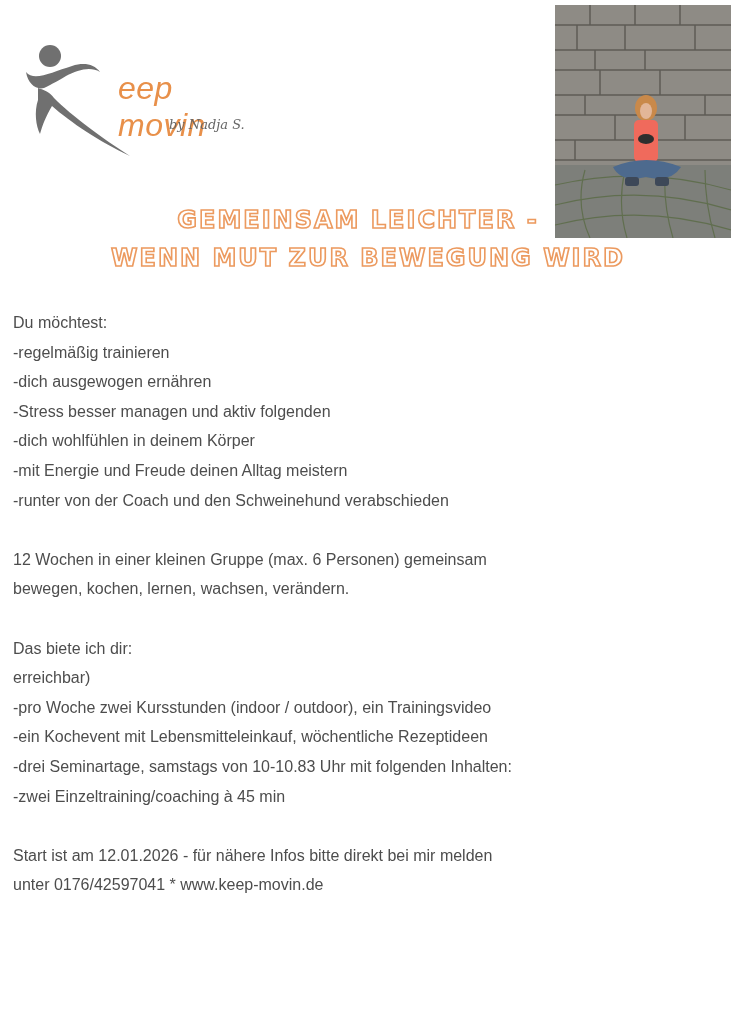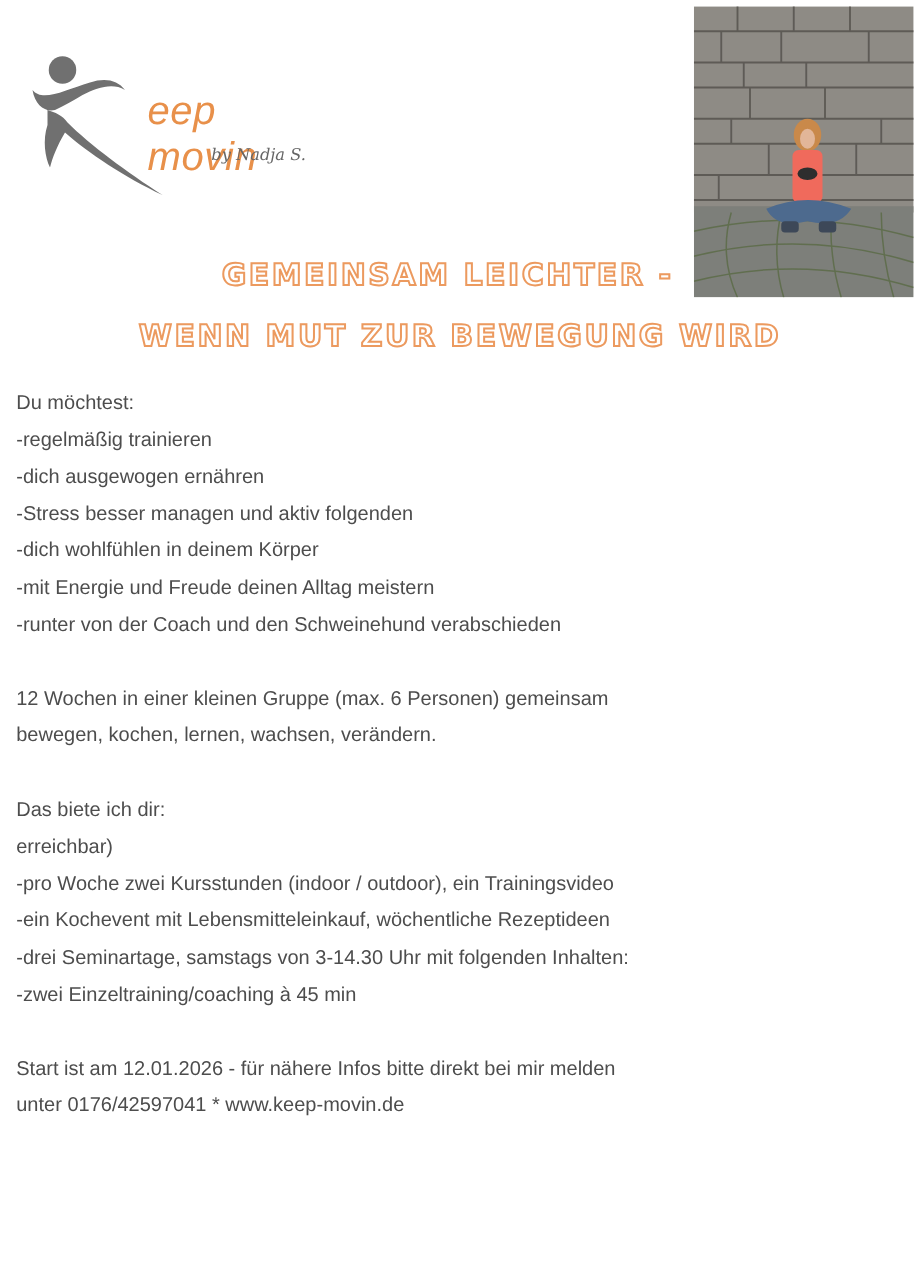--- a/index.html
+++ b/index.html
@@ -10,21 +10,21 @@
     .logo-word { position: absolute; left: 96px; top: 28px; font-family: Liberation Sans, sans-serif;
                  font-size: 32px; color: #e8904a; letter-spacing: 0.5px; font-style: italic; }
     .logo-by { position: absolute; left: 147px; top: 75px; font-family: "DejaVu Serif", serif;
                font-size: 13px; color: #666; font-style: italic; }
     .photo { position: absolute; left: 555px; top: 5px; width: 176px; height: 233px; overflow: hidden; }
     .headline { position: absolute; left: 0; width: 736px; text-align: center;
                 font-family: "DejaVu Sans", sans-serif; font-weight: bold; font-size: 24px;
                 letter-spacing: 2px; color: #ffffff; -webkit-text-stroke: 1.6px #ec9a5f;
                 text-transform: uppercase; }
     .headline.l1 { top: 206px; left: -10px; }
-    .headline.l2 { top: 255px; }
+    .headline.l2 { top: 244px; }
     .body-text { position: absolute; left: 13px; top: 308px; width: 715px;
                  font-size: 16px; line-height: 29.6px; color: #4d4d4d; }
     .body-text .line { white-space: nowrap; height: 29.6px; }
     .gap { height: 29.6px; }
   </style>
 </head>
 <body>
 
 <div class="logo">
   <svg width="120" height="120" viewBox="0 0 120 120">
@@ -96,18 +96,18 @@
   <div class="line">-mit Energie und Freude deinen Alltag meistern</div>
   <div class="line">-runter von der Coach und den Schweinehund verabschieden</div>
   <div class="gap"></div>
   <div class="line">12 Wochen in einer kleinen Gruppe (max. 6 Personen) gemeinsam</div>
   <div class="line">bewegen, kochen, lernen, wachsen, verändern.</div>
   <div class="gap"></div>
   <div class="line">Das biete ich dir:</div>
   <div class="line">erreichbar)</div>
   <div class="line">-pro Woche zwei Kursstunden (indoor / outdoor), ein Trainingsvideo</div>
   <div class="line">-ein Kochevent mit Lebensmitteleinkauf, wöchentliche Rezeptideen</div>
-  <div class="line">-drei Seminartage, samstags von 3-14.30 Uhr mit folgenden Inhalten:</div>
+  <div class="line">-drei Seminartage, samstags von 10-10.83 Uhr mit folgenden Inhalten:</div>
   <div class="line">-zwei Einzeltraining/coaching à 45 min</div>
   <div class="gap"></div>
   <div class="line">Start ist am 12.01.2026 - für nähere Infos bitte direkt bei mir melden</div>
   <div class="line">unter 0176/42597041 * www.keep-movin.de</div>
 </div>
 
 </body></html>

